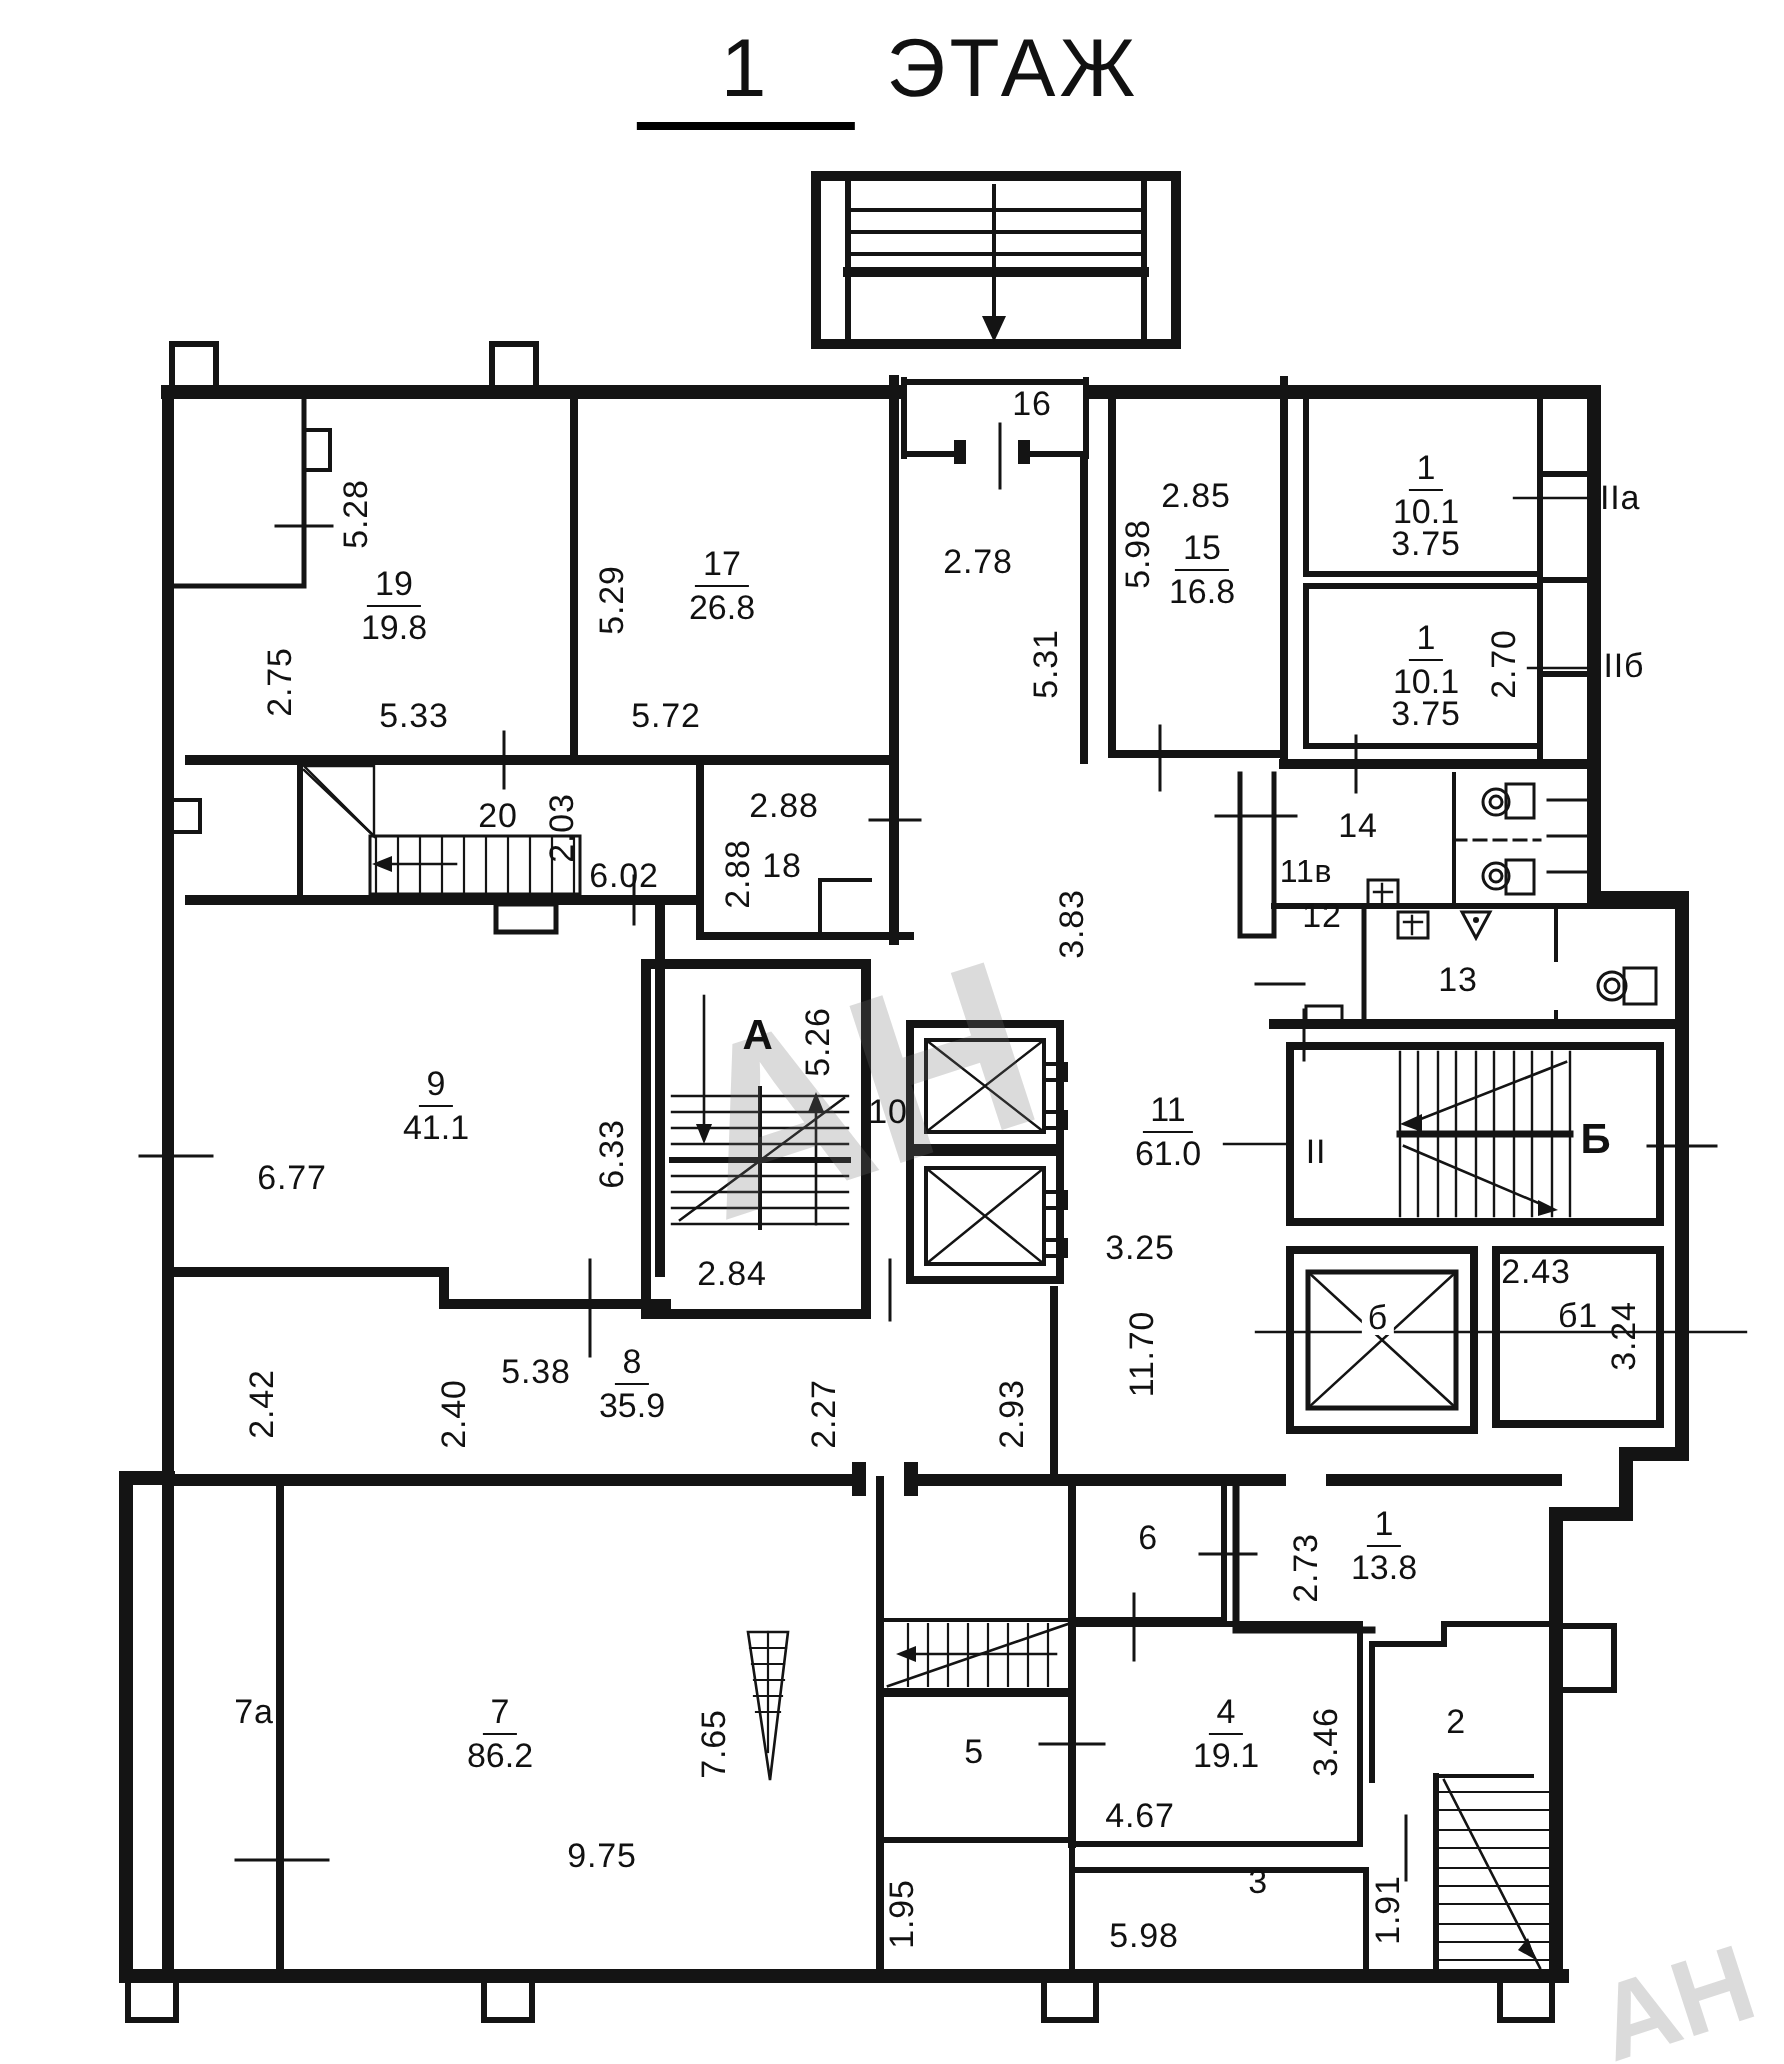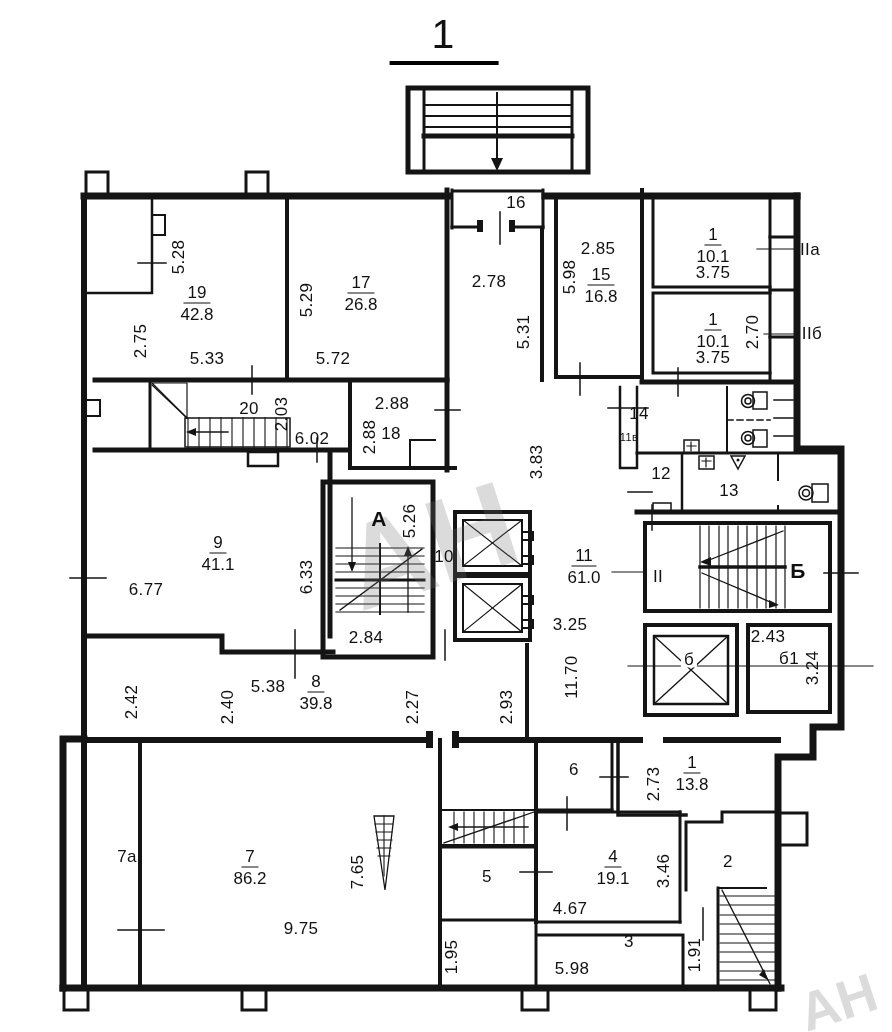--- a/index.html
+++ b/index.html
@@ -2,21 +2,21 @@
 <html><head>
 <meta charset="utf-8">
 <style>
   html,body{margin:0;padding:0;background:#fff;}
   #plan{position:relative;width:892px;height:1032px;background:#fff;overflow:hidden;
         font-family:"Liberation Sans",sans-serif;color:#111;}
   svg{position:absolute;left:0;top:0;}
   .lb{position:absolute;font-size:17px;line-height:1;white-space:nowrap;
       transform:translate(-50%,-50%);letter-spacing:.4px;}
   .lb.v{transform:translate(-50%,-50%) rotate(-90deg);}
-  .lb.sm{font-size:11px;}
+  .lb.sm{font-size:16px;margin-left:24px;}
   .lb.bold{font-size:21px;font-weight:bold;}
   .lb.bg{background:#fff;padding:0 3px;}
   .fr{position:absolute;transform:translate(-50%,-50%);text-align:center;
       font-size:17px;line-height:1;}
   .fr .num{display:inline-block;border-bottom:1.6px solid #111;padding:0 4px 2px;}
   .fr .area{display:block;padding-top:2px;}
   .title{position:absolute;left:444px;top:38px;transform:translate(-50%,-50%);
          font-size:41px;letter-spacing:2px;display:flex;align-items:baseline;gap:16px;}
   .title .t1{border-bottom:4px solid #000;padding:0 42px 3px;}
   .wm{position:absolute;font-weight:bold;color:rgba(110,110,110,.25);
@@ -249,40 +249,41 @@
       <path d="M737,654 V678 M830,654 V678"></path>
     </g>
   </g>
 </svg>
 
 <div class="wm wm1">АН</div>
 <div class="wm wm2">АН</div>
 
 <div class="title">
   <span class="t1">1</span>
+  <span>ЭТАЖ</span>
 </div>
 
-<div class="fr" style="left:197px;top:303px"><span class="num">19</span><span class="area">42.8</span></div>
+<div class="fr" style="left:197px;top:303px"><span class="num">19</span><span class="area">19.8</span></div>
 <div class="fr" style="left:361px;top:293px"><span class="num">17</span><span class="area">26.8</span></div>
 <div class="fr" style="left:601px;top:285px"><span class="num">15</span><span class="area">16.8</span></div>
 <div class="fr" style="left:713px;top:245px"><span class="num">1</span><span class="area">10.1</span></div>
 <div class="fr" style="left:713px;top:330px"><span class="num">1</span><span class="area">10.1</span></div>
 <div class="fr" style="left:218px;top:553px"><span class="num">9</span><span class="area">41.1</span></div>
 <div class="fr" style="left:584px;top:566px"><span class="num">11</span><span class="area">61.0</span></div>
-<div class="fr" style="left:316px;top:692px"><span class="num">8</span><span class="area">39.8</span></div>
+<div class="fr" style="left:316px;top:692px"><span class="num">8</span><span class="area">35.9</span></div>
 <div class="fr" style="left:250px;top:867px"><span class="num">7</span><span class="area">86.2</span></div>
 <div class="fr" style="left:613px;top:867px"><span class="num">4</span><span class="area">19.1</span></div>
 <div class="fr" style="left:692px;top:773px"><span class="num">1</span><span class="area">13.8</span></div>
 
 <div class="lb" style="left:249px;top:408px">20</div>
 <div class="lb" style="left:391px;top:433px">18</div>
 <div class="lb" style="left:516px;top:202px">16</div>
-<div class="lb" style="left:639px;top:413px">14</div>
+<div class="lb" style="left:679px;top:413px">14</div>
 <div class="lb sm" style="left:629px;top:437px">11в</div>
-<div class="lb" style="left:661px;top:473px">12</div>
+<div class="lb" style="left:661px;top:458px">12</div>
 <div class="lb" style="left:729px;top:490px">13</div>
 <div class="lb" style="left:444px;top:556px">10</div>
 <div class="lb" style="left:574px;top:769px">6</div>
 <div class="lb" style="left:487px;top:876px">5</div>
 <div class="lb" style="left:728px;top:861px">2</div>
 <div class="lb" style="left:629px;top:941px">3</div>
 <div class="lb" style="left:127px;top:856px">7а</div>
 <div class="lb bold" style="left:379px;top:518px">А</div>
 <div class="lb bold" style="left:798px;top:570px">Б</div>
 <div class="lb bg" style="left:689px;top:659px">б</div>

